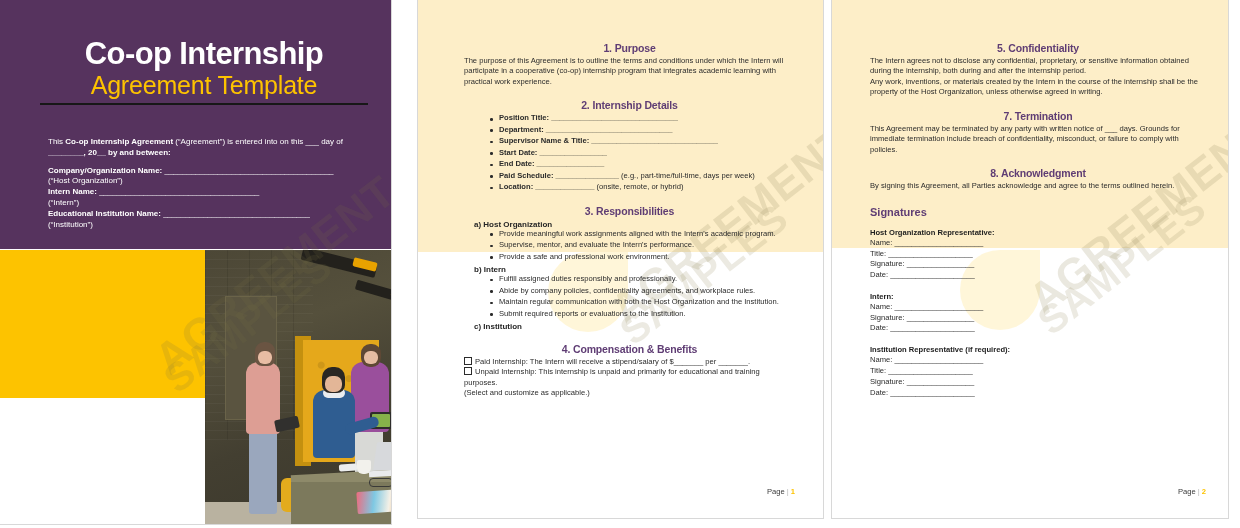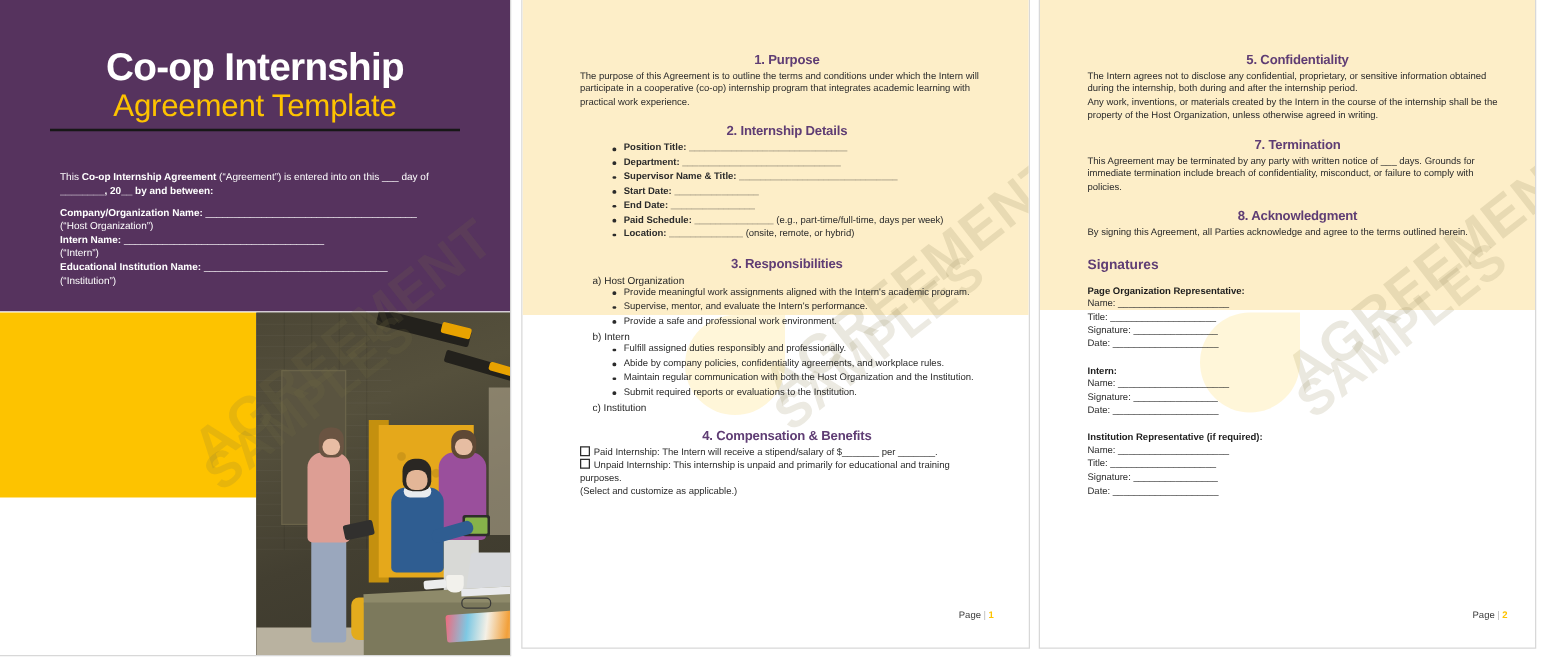--- a/index.html
+++ b/index.html
@@ -8,21 +8,21 @@
     background:#ffffff;
     font-family:"Liberation Sans", sans-serif;
     -webkit-font-smoothing:antialiased;
   }
   .canvas{position:relative;width:1240px;height:528px;background:#fff;}
 
   
   .sheet{position:absolute;background:#fff;box-shadow:0 0 0 1px #d8d8d8;overflow:hidden;}
 
   
-  #page1{left:0px;top:0px;width:408px;height:524px;}
+  #page1{left:0px;top:0px;width:362px;height:524px;padding-left:29px;}
   .cover-top{position:absolute;left:0;top:0;width:408px;height:249px;background:#56335e;}
   .cover-title-wrap{position:absolute;left:40px;top:38px;width:328px;text-align:center;}
   .cover-t1{
     font-size:31px;font-weight:bold;color:#ffffff;letter-spacing:-0.6px;
     line-height:1.02;
   }
   .cover-t2{
     font-size:25px;color:#fdc300;line-height:1.12;margin-top:1px;letter-spacing:-0.2px;
   }
   .cover-rule{height:2px;background:#171717;margin-top:4px;width:100%;}
@@ -85,21 +85,21 @@
   #page2{left:418px;top:0px;width:405px;height:518px;}
   #page3{left:832px;top:0px;width:396px;height:518px;}
   .cream{position:absolute;left:0;top:0;width:100%;background:#fdeec8;}
   #page2 .cream{height:252px;}
   #page3 .cream{height:248px;}
   .pgpad{position:absolute;left:0;top:0;right:0;bottom:0;padding:42px 28px 0 46px;box-sizing:border-box;}
   #page3 .pgpad{padding-left:38px;padding-right:22px;}
 
   h2.sec{font-size:10.5px;font-weight:bold;color:#5f3d74;margin:0 0 2px 0;letter-spacing:-0.15px;text-align:center;}
   h2.sec.gap{margin-top:12px;}
-  h3.sub{font-size:8px;font-weight:normal;color:#262626;margin:3px 0 0 10px;}
+  h3.sub{font-size:8px;font-weight:bold;color:#262626;margin:3px 0 0 10px;}
   p.body{font-size:7.6px;color:#2b2b2b;margin:0;line-height:1.38;}
   ul.bul{margin:0 0 0 0;padding-left:26px;list-style:none;}
   ul.bul li{font-size:7.6px;color:#2b2b2b;line-height:1.38;margin:0 0 1px 0;position:relative;padding-left:9px;}
   ul.bul li::before{content:"";position:absolute;left:0;top:4.5px;width:2.6px;height:2.6px;border-radius:50%;background:#2b2b2b;}
   ul.bul.det li{font-weight:bold;}
   ul.bul.det li span.norm{font-weight:normal;}
   .ck{font-size:7.6px;color:#2b2b2b;line-height:1.38;}
   .ck i{font-style:normal;display:inline-block;width:6px;height:6px;border:1px solid #2b2b2b;margin-right:3px;vertical-align:-1px;}
   h2.sig{font-size:11px;font-weight:bold;color:#5f3d74;margin:14px 0 10px 0;}
   .sigblk{margin-bottom:11px;}
@@ -258,21 +258,21 @@
 
       <h2 class="sec gap">7. Termination</h2>
       <p class="body">This Agreement may be terminated by any party with written notice of ___ days. Grounds for immediate termination include breach of confidentiality, misconduct, or failure to comply with policies.</p>
 
       <h2 class="sec gap">8. Acknowledgment</h2>
       <p class="body">By signing this Agreement, all Parties acknowledge and agree to the terms outlined herein.</p>
 
       <h2 class="sig">Signatures</h2>
       <div id="sigwrap">
           <div class="sigblk">
-            <div class="st">Page Organization Representative:</div>
+            <div class="st">Host Organization Representative:</div>
             <div class="sl">Name: _____________________</div>
             <div class="sl">Title: ____________________</div>
             <div class="sl">Signature: ________________</div>
             <div class="sl">Date: ____________________</div>
           </div>
           <div class="sigblk">
             <div class="st">Intern:</div>
             <div class="sl">Name: _____________________</div>
             <div class="sl">Signature: ________________</div>
             <div class="sl">Date: ____________________</div>

